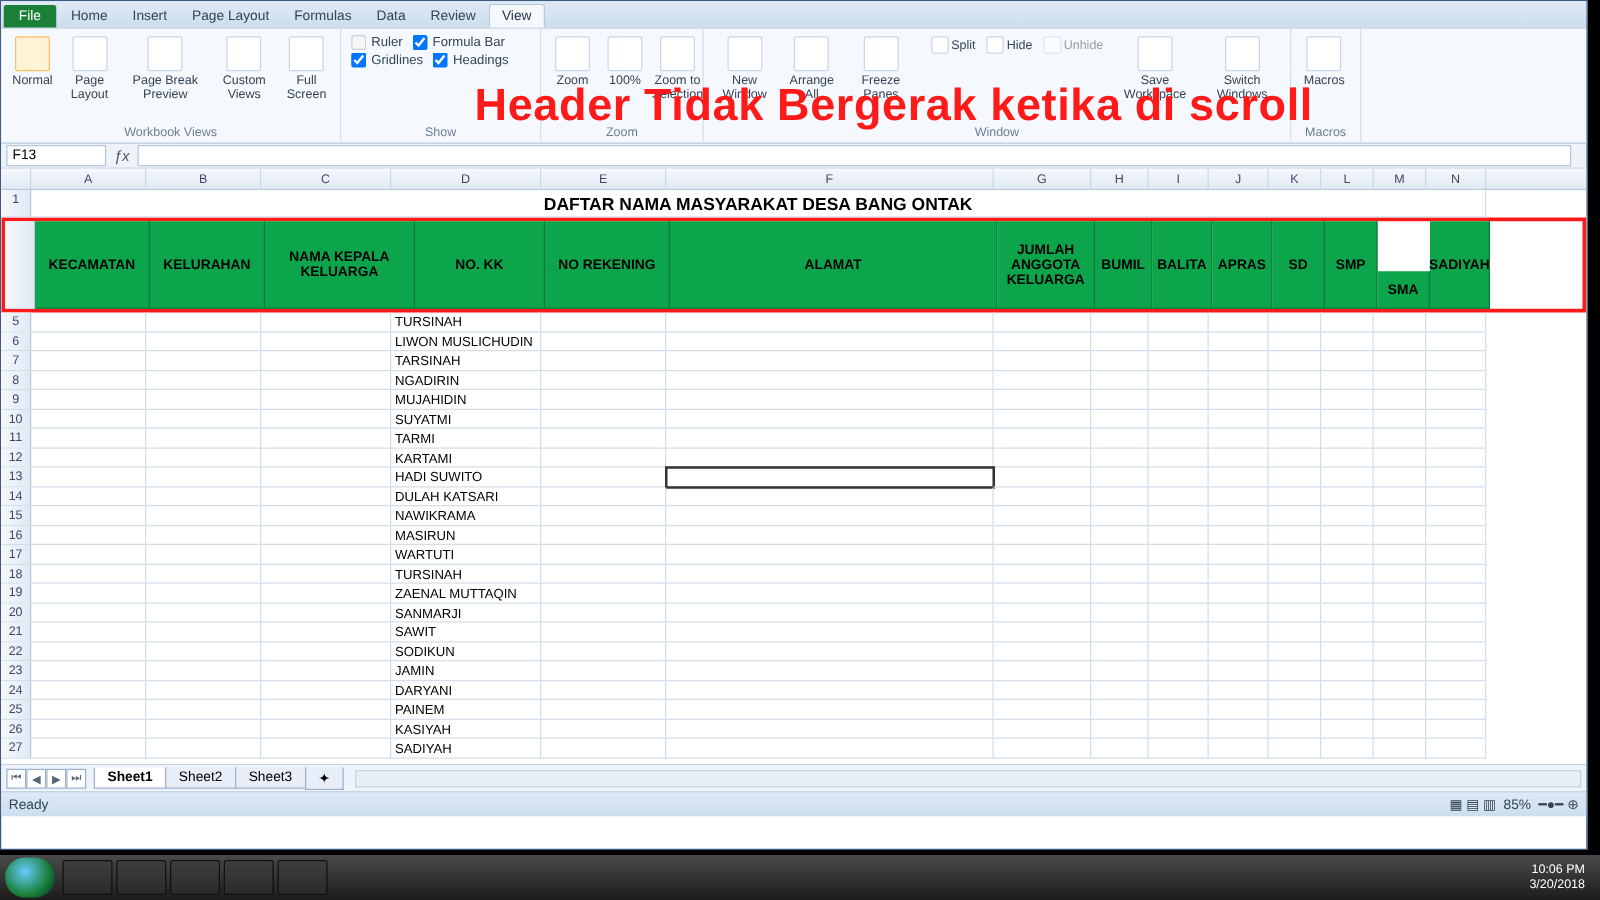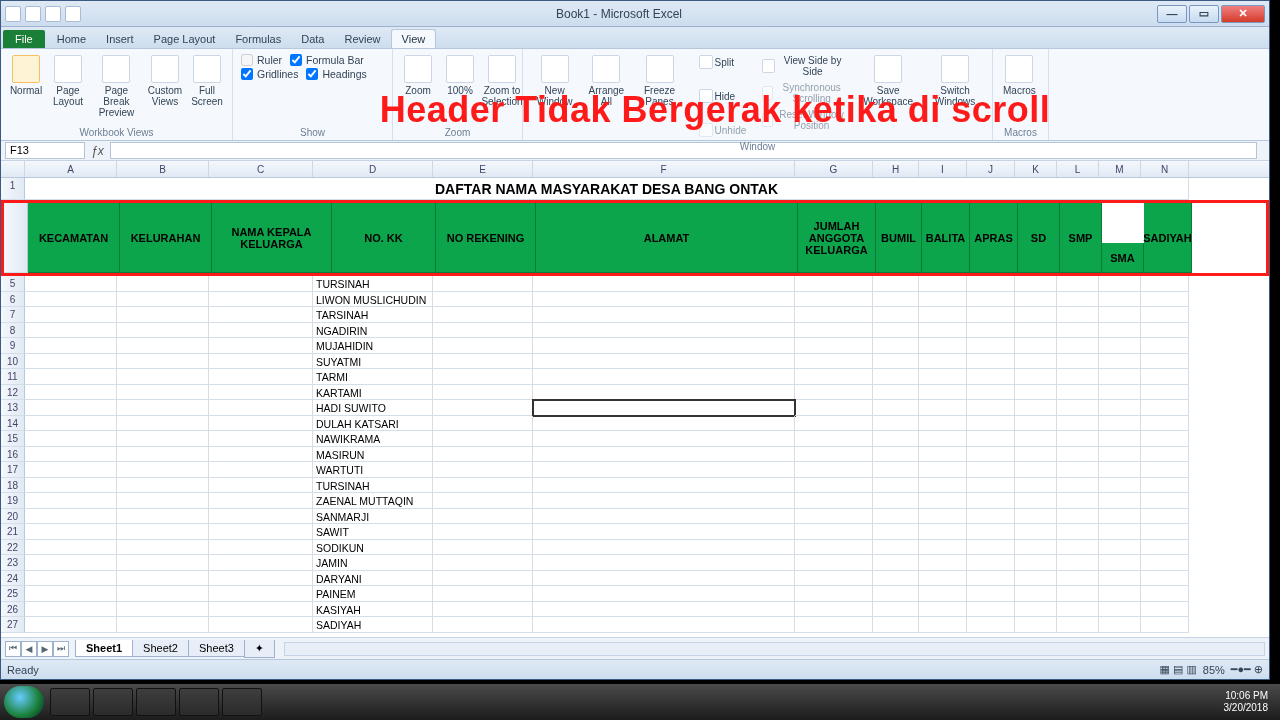--- a/index.html
+++ b/index.html
@@ -57,50 +57,36 @@
 .taskbar { position:absolute; bottom:0; left:0; width:1280px; height:36px; background:linear-gradient(#4a4a4a,#1c1c1c); display:flex; align-items:center; padding:0 4px;}
 .startbtn { width:40px; height:32px; border-radius:16px; background:radial-gradient(circle at 40% 35%, #6cf 0%, #1a7f37 60%, #023 100%); margin-right:6px;}
 .tbic { width:40px; height:28px; background:linear-gradient(#3e3e3e,#2b2b2b); border:1px solid #111; border-radius:2px; margin-right:3px;}
 .tray { margin-left:auto; color:#fff; text-align:right; font-size:10px; padding-right:8px; line-height:12px;}
 </style>
 </head>
 <body>
 
 <div class="window">
 
-  <div class="titlebar">
-    <div class="qat">
-      <div class="ic"></div>
-      <div class="ic"></div>
-      <div class="ic"></div>
-      <div class="ic"></div>
-    </div>
-    <div class="title">Book1 - Microsoft Excel</div>
-    <div class="winbtns">
-      <div class="winbtn min">—</div>
-      <div class="winbtn max">▭</div>
-      <div class="winbtn close">✕</div>
-    </div>
-  </div>
 
   <div class="tabs">
     <div class="tab file">File</div>
     <div class="tab">Home</div>
     <div class="tab">Insert</div>
     <div class="tab">Page Layout</div>
     <div class="tab">Formulas</div>
     <div class="tab">Data</div>
     <div class="tab">Review</div>
     <div class="tab active">View</div>
   </div>
 
   <div class="ribbon">
     <div class="overlay">Header Tidak Bergerak ketika di scroll</div>
 
-    <div class="rgroup" style="width:232px">
+    <div class="rgroup" style="width:272px">
       <div class="row">
         <div class="rbtn sel">
             <div class="bic"></div>
             <span>Normal</span>
           </div>
         <div class="rbtn">
             <div class="bic"></div>
             <span>Page Layout</span>
           </div>
         <div class="rbtn">
@@ -170,46 +156,32 @@
             <span>New Window</span>
           </div>
         <div class="rbtn">
             <div class="bic"></div>
             <span>Arrange All</span>
           </div>
         <div class="rbtn">
             <div class="bic"></div>
             <span>Freeze Panes</span>
           </div>
-        <div style="display:flex;flex-direction:column;gap:16px;margin-left:4px">
+        <div style="display:flex;flex-direction:row;gap:1px;margin-left:4px">
           <div class="rbtn small">
               <div class="bic"></div>
               <span>Split</span>
             </div>
           <div class="rbtn small">
               <div class="bic"></div>
               <span>Hide</span>
             </div>
           <div class="rbtn small" style="opacity:.5">
               <div class="bic"></div>
               <span>Unhide</span>
-            </div>
-        </div>
-        <div style="display:flex;flex-direction:column;gap:1px;margin-left:4px">
-          <div class="rbtn small">
-              <div class="bic"></div>
-              <span>View Side by Side</span>
-            </div>
-          <div class="rbtn small" style="opacity:.5">
-              <div class="bic"></div>
-              <span>Synchronous Scrolling</span>
-            </div>
-          <div class="rbtn small" style="opacity:.5">
-              <div class="bic"></div>
-              <span>Reset Window Position</span>
             </div>
         </div>
         <div class="rbtn">
             <div class="bic"></div>
             <span>Save Workspace</span>
           </div>
         <div class="rbtn">
             <div class="bic"></div>
             <span>Switch Windows</span>
           </div>

